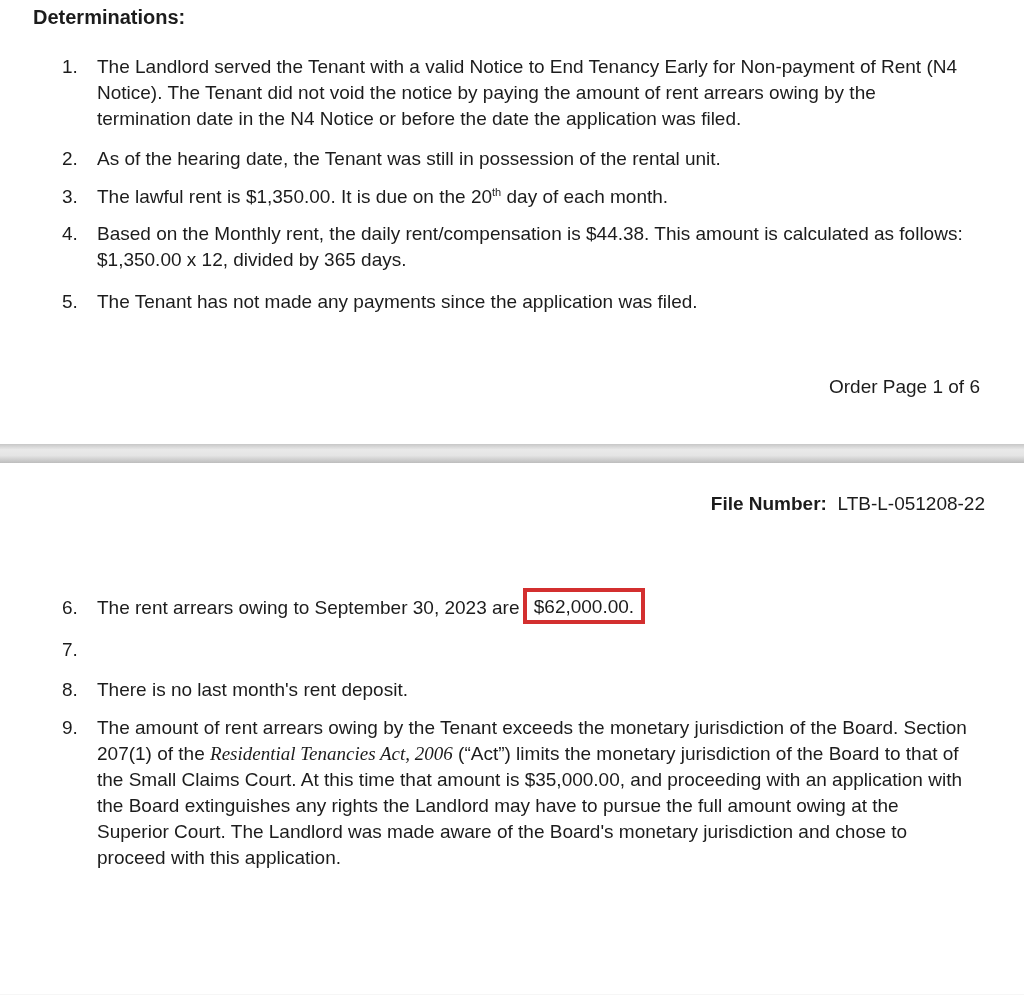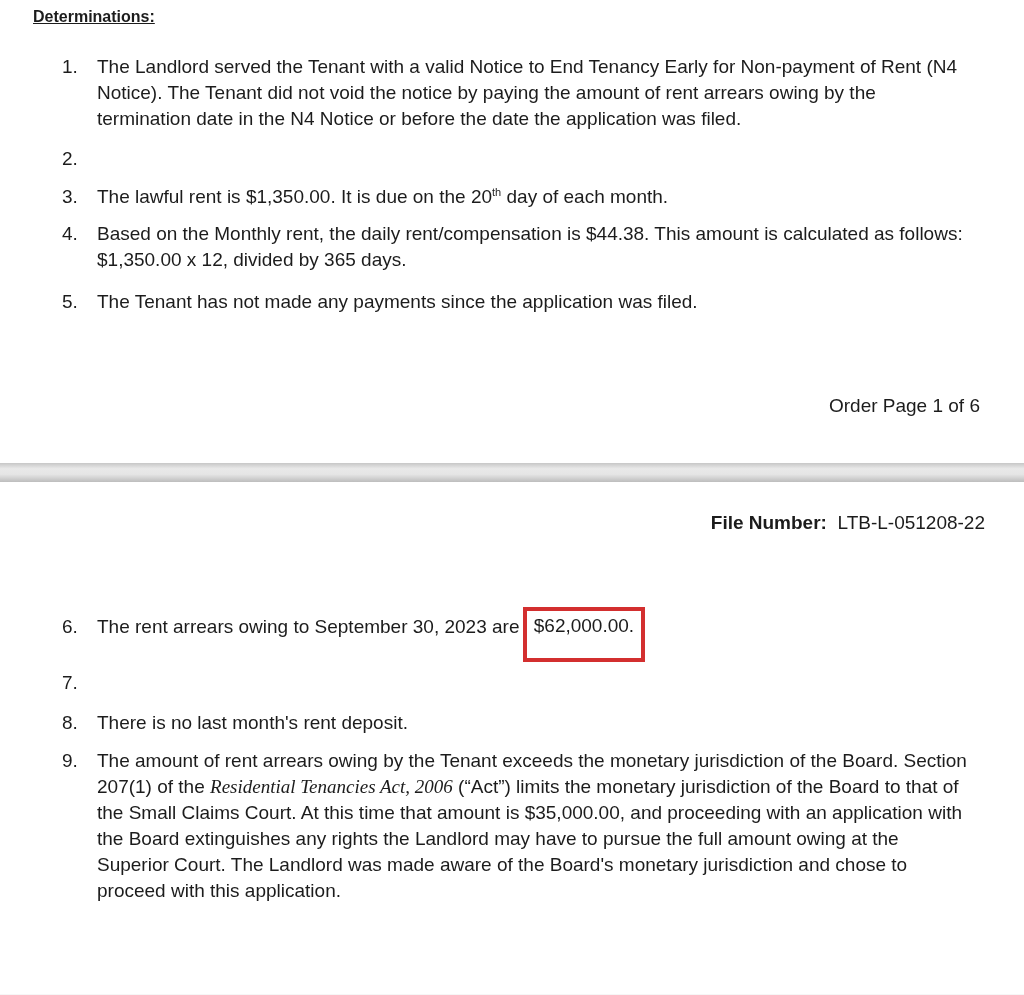--- a/index.html
+++ b/index.html
@@ -15,24 +15,23 @@
     color: #1c1c1c;
     position: relative;
   }
   .page {
     position: relative;
     width: 1024px;
     height: 995px;
   }
   .doc-heading {
     margin: 4px 0 0 33px;
-    font-size: 16px;
+    font-size: 20px;
     line-height: 26px;
     font-weight: 700;
-    text-decoration: underline;
   }
   .doc-subheading {
     margin: 27px 0 0 33px;
     font-size: 19px;
     line-height: 26px;
     font-weight: 400;
     text-decoration: underline;
   }
   .item {
     display: flex;
@@ -56,21 +55,21 @@
   .mt-item6 { margin-top: 78px; }
   .mt-item7 { margin-top: 16px; }
   .mt-item8 { margin-top: 14px; }
   .mt-item9 { margin-top: 12px; }
   sup.ord {
     font-size: 11px;
     line-height: 0;
     vertical-align: super;
   }
   .order-page-line {
-    margin-top: 78px;
+    margin-top: 59px;
     padding-right: 44px;
     text-align: right;
     font-size: 19px;
     line-height: 26px;
   }
   .page-divider {
     margin-top: 44px;
     width: 1024px;
     height: 19px;
     background: linear-gradient(to bottom, #c7c7c7 0%, #e9e9e9 30%, #e5e5e5 60%, #bdbdbd 100%);
@@ -81,21 +80,21 @@
     text-align: right;
     font-size: 19px;
     line-height: 26px;
   }
   .file-number-line .label {
     font-weight: 700;
   }
   .highlight-box {
     display: inline-block;
     border: 4px solid #1d4ed8;
-    padding: 2px 7px 19px 7px;
+    padding: 2px 7px 0 7px;
     margin: -9px -2px;
     position: relative;
     top: -1px;
   }
   .serif-italic {
     font-family: "Liberation Serif", serif;
     font-style: italic;
   }
   .bottom-strip {
     position: absolute;
@@ -114,20 +113,21 @@
   <div class="doc-heading">Determinations:</div>
 
 
   <div class="item mt-item1">
     <span class="num">1.</span>
     <span class="txt">The Landlord served the Tenant with a valid Notice to End Tenancy Early for Non-payment of Rent (N4 Notice). The Tenant did not void the notice by paying the amount of rent arrears owing by the termination date in the N4 Notice or before the date the application was filed.</span>
   </div>
 
   <div class="item mt-item2">
     <span class="num">2.</span>
+    <span class="txt">As of the hearing date, the Tenant was still in possession of the rental unit.</span>
   </div>
 
   <div class="item mt-item3">
     <span class="num">3.</span>
     <span class="txt"><span>The lawful rent is $1,350.00. It is due on the 20</span><sup class="ord">th</sup><span> day of each month.</span></span>
   </div>
 
   <div class="item mt-item4">
     <span class="num">4.</span>
     <span class="txt">Based on the Monthly rent, the daily rent/compensation is $44.38. This amount is calculated as follows: $1,350.00 x 12, divided by 365 days.</span>

